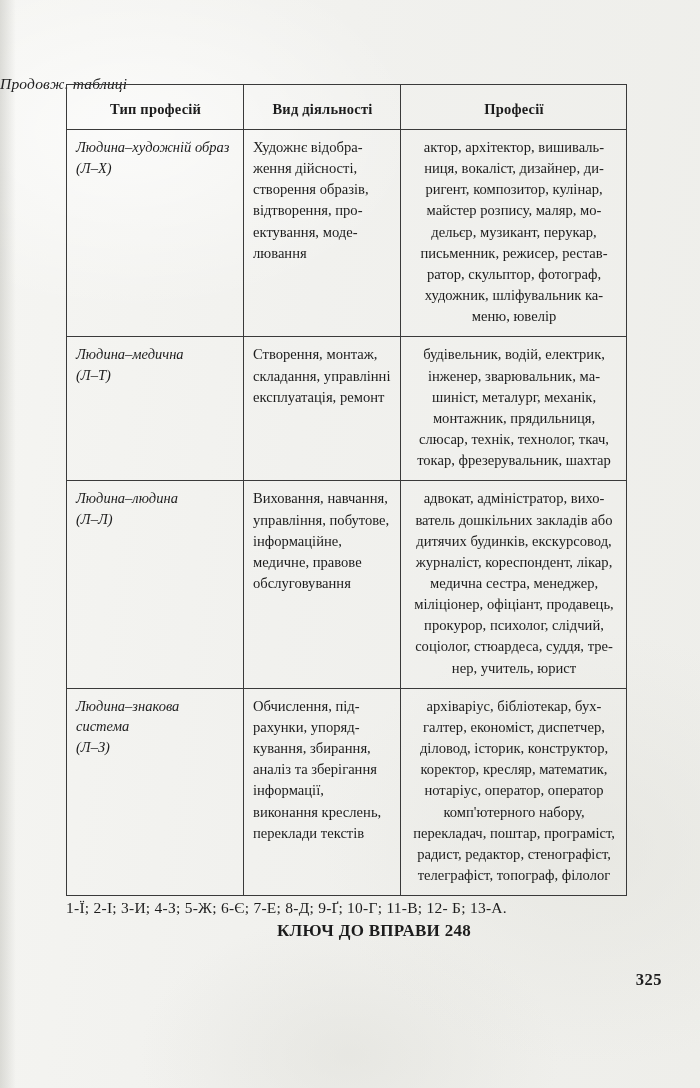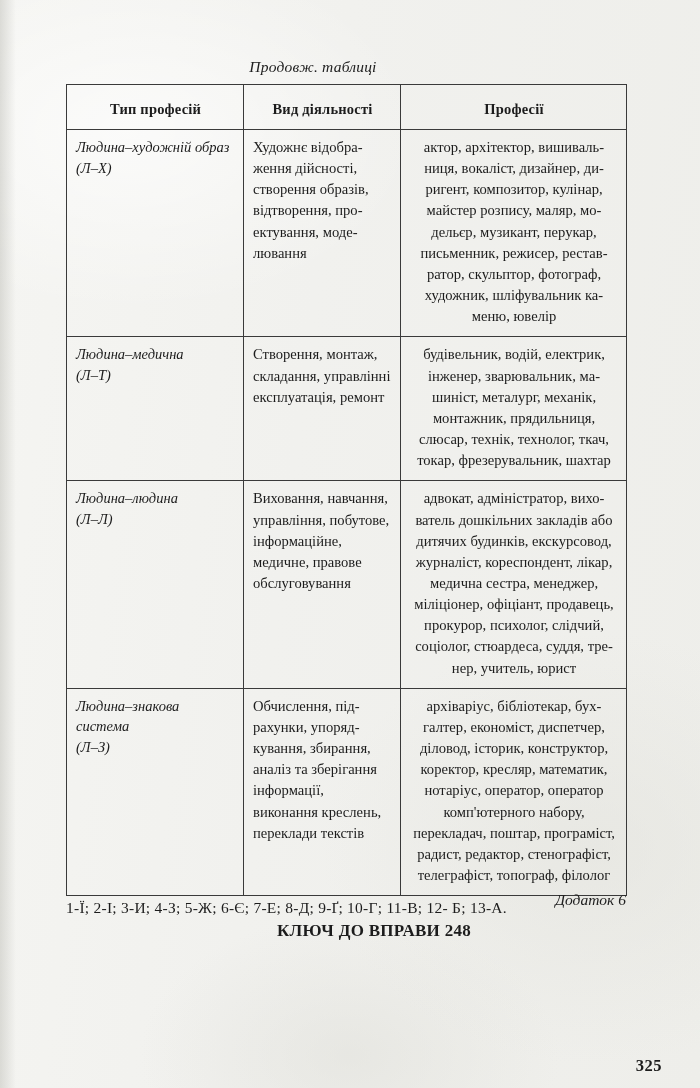--- a/index.html
+++ b/index.html
@@ -40,23 +40,23 @@
     position: relative;
     z-index: 1;
     width: 700px;
     height: 1088px;
   }
 
   
   .running-head {
     position: absolute;
     left: 0;
-    top: 58px;
+    top: 75px;
     width: 626px;
-    text-align: center;
+    text-align: left;
     font-style: italic;
     font-size: 15.5px;
     letter-spacing: 0.2px;
     color: #212121;
   }
 
   
   .prof-table {
     position: absolute;
     left: 66px;
@@ -129,21 +129,21 @@
     position: absolute;
     left: 66px;
     top: 899px;
     width: 600px;
     font-size: 15.5px;
     letter-spacing: 0.25px;
   }
   .page-number {
     position: absolute;
     right: 38px;
-    top: 1056px;
+    top: 970px;
     font-size: 16.5px;
     font-weight: bold;
     letter-spacing: 0.5px;
   }
 </style>
 </head>
 <body>
 
 <div class="page-grain"></div>
 <div class="page-edge-left"></div>
@@ -194,21 +194,20 @@
         <td class="cell-type">
           <span>Людина–знакова система</span>
           <span class="code">(Л–З)</span>
         </td>
         <td class="cell-activity">Обчислення, під­рахунки, упоряд­кування, збиран­ня, аналіз та зберігання інфор­мації, виконання креслень, пе­реклади текстів</td>
         <td class="cell-prof">архіваріус, бібліотекар, бух­галтер, економіст, диспетчер, діловод, історик, конструк­тор, коректор, кресляр, мате­матик, нотаріус, оператор, оператор комп'ютерного на­бору, перекладач, поштар, програміст, радист, редактор, стенографіст, телеграфіст, то­пограф, філолог</td>
       </tr>
     </tbody>
   </table>
 
-  <div class="appendix-label">Додаток 6</div>
 
   <div class="key-title">КЛЮЧ ДО ВПРАВИ 248</div>
 
   <div class="key-line">1-Ї; 2-І; 3-И; 4-З; 5-Ж; 6-Є; 7-Е; 8-Д; 9-Ґ; 10-Г; 11-В; 12- Б; 13-А.</div>
 
   <div class="page-number">325</div>
 
 </div>
 
 </body></html>

